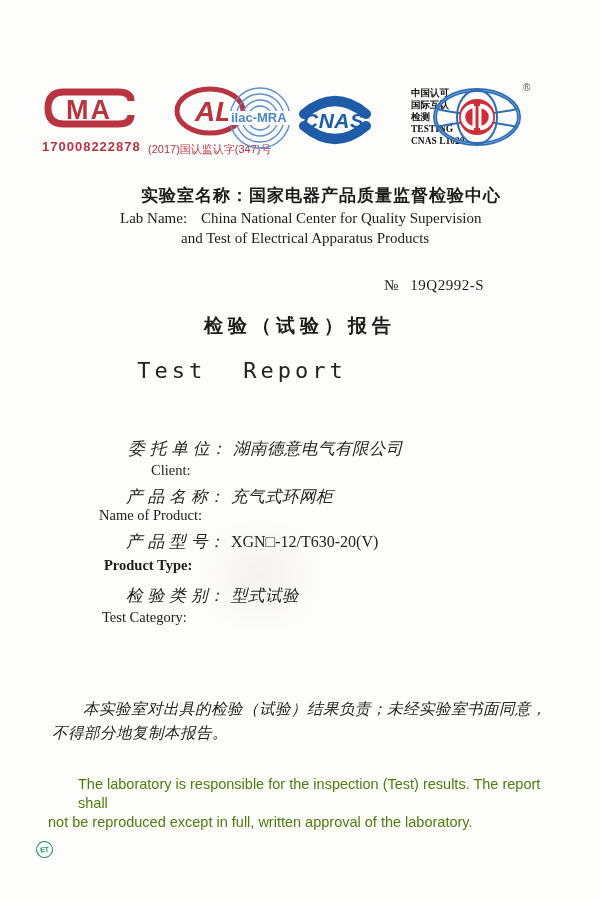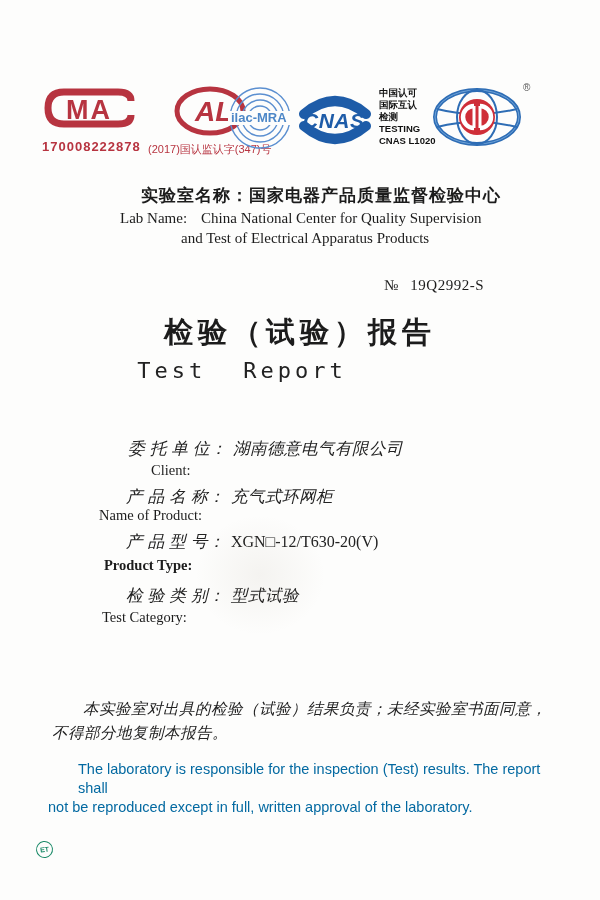--- a/index.html
+++ b/index.html
@@ -12,40 +12,40 @@
   .abs{position:absolute;}
   .cma-number{
     font-family:"Liberation Sans", sans-serif;font-weight:bold;
     color:#b73440;font-size:13px;letter-spacing:1px;margin-top:1px;
   }
   .al-caption{
     font-family:"Liberation Sans", sans-serif;color:#b73440;
     font-size:11px;white-space:nowrap;margin-top:2px;letter-spacing:0;
   }
   .accred-text{
-    font-family:Liberation Sans, sans-serif;font-weight:bold;
-    font-size:9.5px;line-height:12px;color:#111;
+    font-family:Liberation Serif, serif;font-weight:bold;
+    font-size:9.5px;line-height:12px;color:#111;margin-left:32px;
   }
   .registered{
     font-family:"Liberation Sans", sans-serif;font-size:10px;color:#555;
   }
   
   .lab-zh{
     font-family:"DejaVu Sans", sans-serif;font-weight:bold;
     font-size:17px;letter-spacing:1px;white-space:nowrap;
   }
   .lab-en{font-size:15px;white-space:nowrap;}
   .lab-en .gap{display:inline-block;width:14px;}
   
   .report-no{font-size:15px;white-space:nowrap;}
   .report-no .num{margin-left:12px;letter-spacing:0.5px;}
   .title-zh{
     width:600px;text-align:center;
     font-family:"DejaVu Sans", sans-serif;font-weight:bold;
-    font-size:29px;letter-spacing:5px;
+    font-size:19px;letter-spacing:5px;
   }
   .title-en{
     width:484px;text-align:center;
     font-family:"DejaVu Sans Mono", monospace;
     font-size:22px;letter-spacing:4px;word-spacing:20px;color:#222;
   }
   
   .field-zh{
     font-size:16.5px;font-style:italic;letter-spacing:0.5px;
     white-space:nowrap;color:#222;
@@ -54,21 +54,21 @@
   .field-zh .val.latin{font-style:normal;letter-spacing:0;font-size:16px;}
   .field-en{font-size:14.5px;white-space:nowrap;color:#1c1c1c;}
   
   .stmt-zh{
     width:508px;font-size:15.5px;font-style:italic;line-height:24px;
     color:#222;letter-spacing:0.5px;
   }
   .stmt-zh .indent{text-indent:2em;}
   .stmt-en{
     width:516px;font-family:"Liberation Sans", sans-serif;
-    font-size:14.5px;line-height:19px;color:#0369a1;
+    font-size:14.5px;line-height:19px;color:#4d7c0f;margin-top:15px;
   }
   .stmt-en .indent{padding-left:30px;}
   
   .et-stamp{
     width:15px;height:15px;border:1.6px solid #1a8a68;border-radius:50%;
     display:flex;align-items:center;justify-content:center;
     transform:rotate(-8deg);
   }
   .et-stamp span{
     font-family:"Liberation Sans", sans-serif;font-weight:bold;

